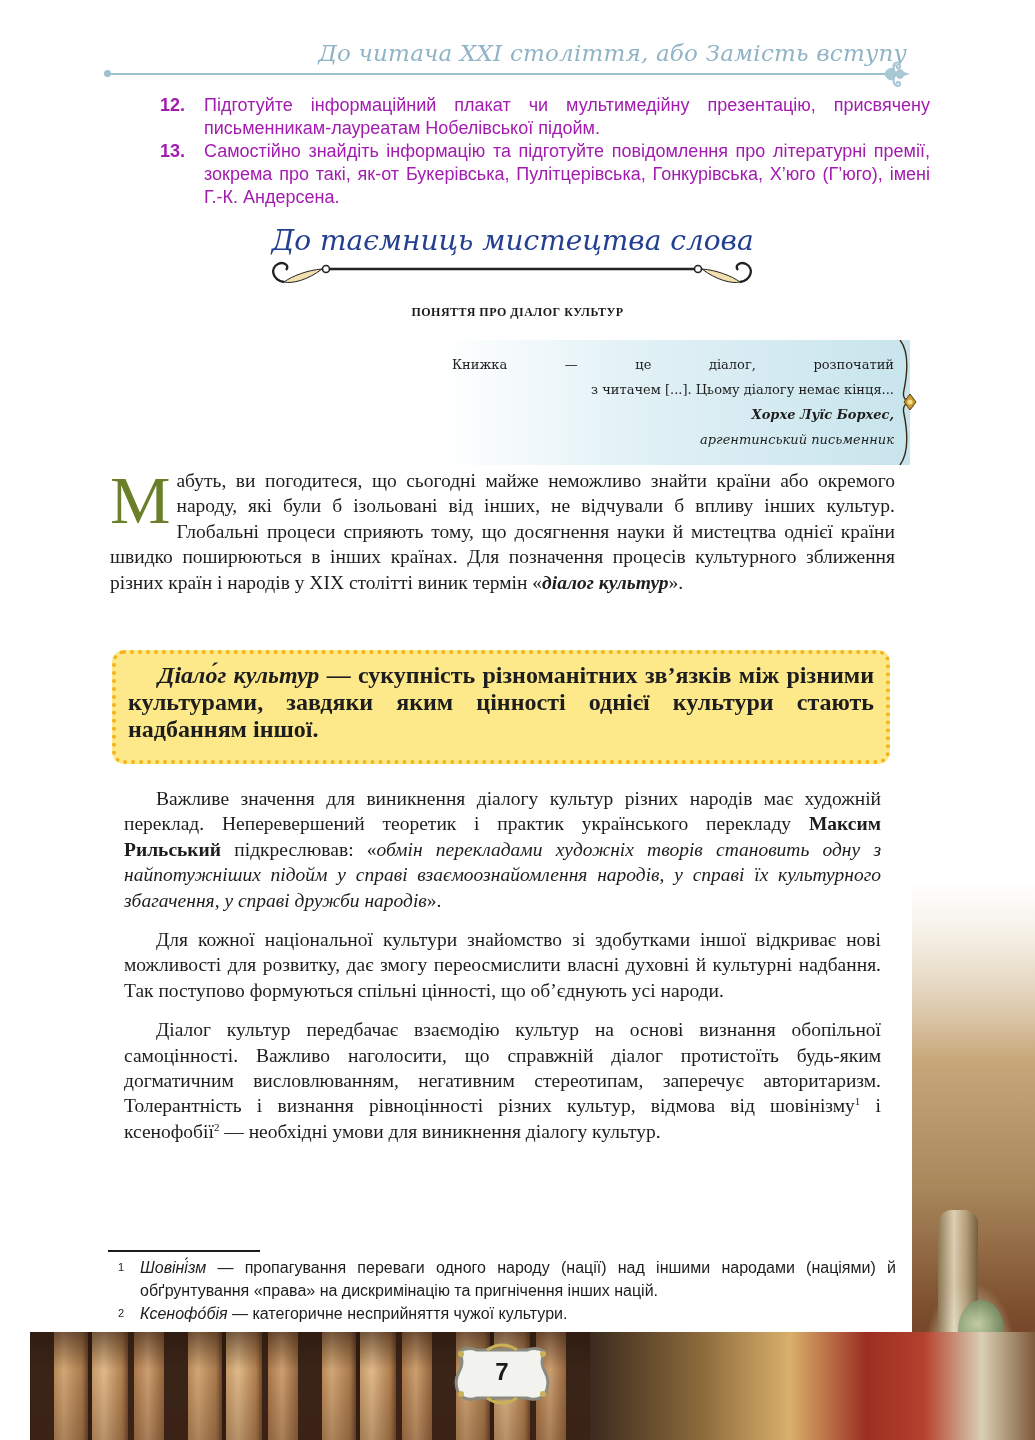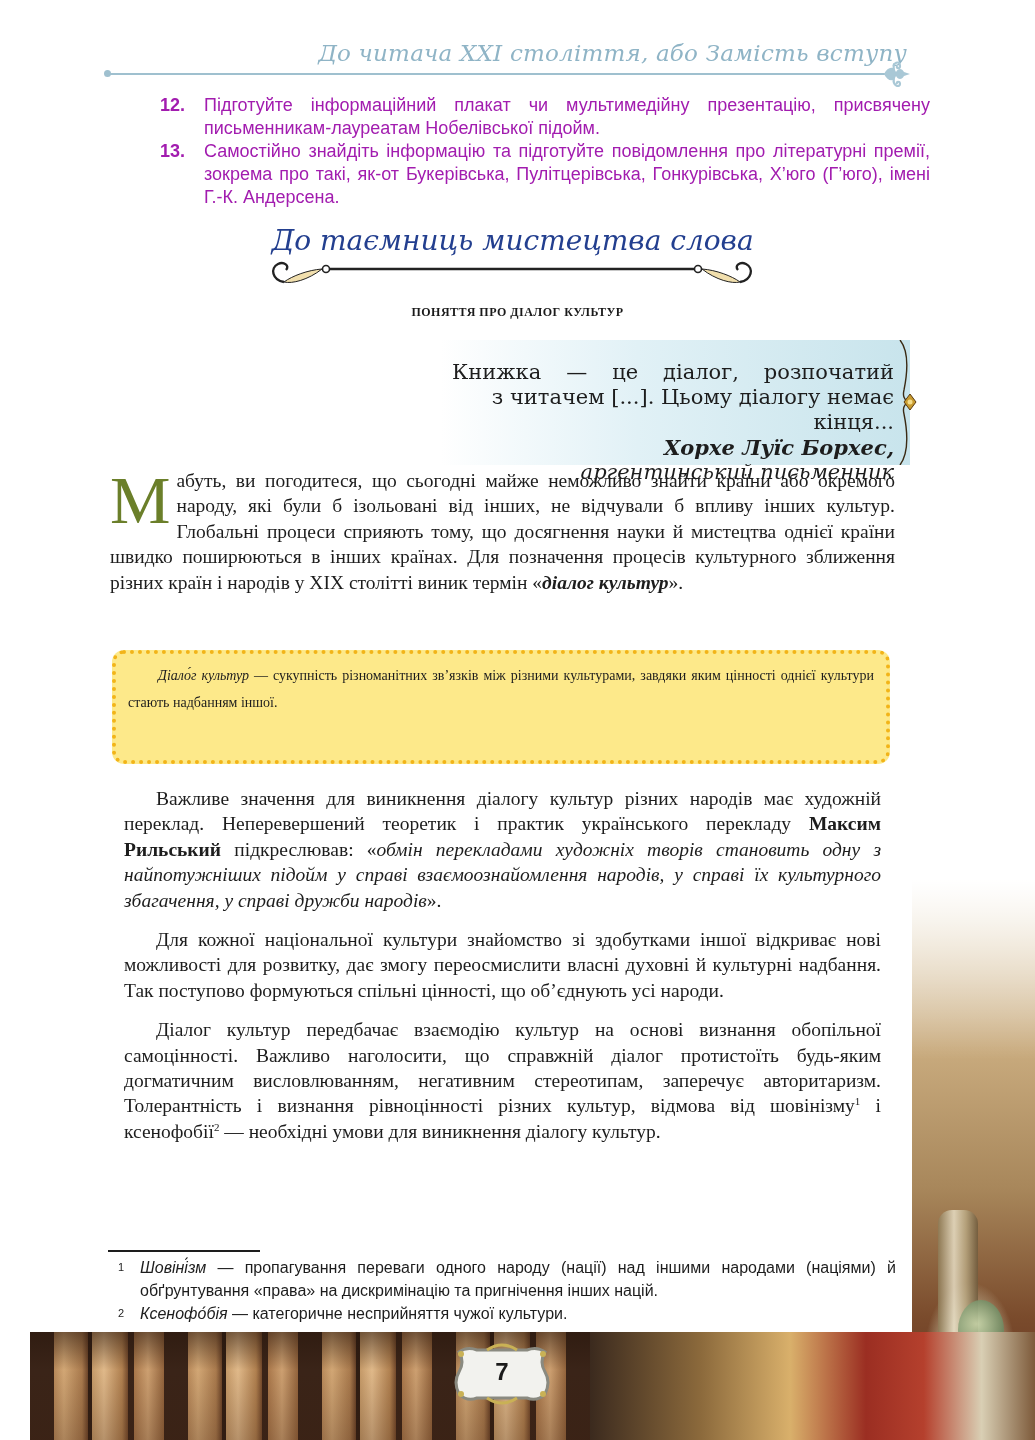--- a/index.html
+++ b/index.html
@@ -82,22 +82,22 @@
   .subsection-title {
     position: absolute; left: 0; top: 305px; width: 1035px; text-align: center;
     font-family: "Liberation Serif", serif; font-weight: bold; font-size: 12px; letter-spacing: 0.5px; color: #1a1a1a;
   }
   
   .epigraph {
     position: absolute; left: 440px; top: 340px; width: 470px; height: 125px;
     background: linear-gradient(90deg, rgba(255,255,255,1) 0%, rgba(225,241,246,1) 42%, #c8e4ec 100%);
   }
   .epigraph-text {
-    position: absolute; right: 16px; top: 20px; width: 450px;
-    font-family: "DejaVu Serif", serif; font-size: 21px; line-height: 25px; text-align: right; color: #1d1d1d;
+    position: absolute; right: 16px; top: 12px; width: 450px;
+    font-family: "DejaVu Serif", serif; font-size: 13px; line-height: 25px; text-align: right; color: #1d1d1d;
   }
   .epi-line1 { display: flex; justify-content: space-between; padding-left: 8px; }
   .epi-author { font-weight: bold; font-style: italic; }
   .epi-role { font-style: italic; }
   .epi-brace { position: absolute; right: -12px; top: 0; width: 26px; height: 125px; }
   
   .body-text {
     font-family: "Liberation Serif", serif; font-size: 19.5px; line-height: 25.4px; color: #1d1d1d;
     text-align: justify;
   }
@@ -107,21 +107,21 @@
     color: #6b7f2a; margin: 2px 6px 0 0; padding-top: 4px;
   }
   .term-em { font-style: italic; font-weight: bold; }
   .definition {
     position: absolute; left: 112px; top: 650px; width: 770px; height: 106px;
     background: #fde98a; border-radius: 12px;
     border: 4px dotted #f2b419;
   }
   .definition-text {
     position: absolute; left: 12px; top: 8px; right: 12px;
-    font-family: "Liberation Serif", serif; font-weight: normal; font-size: 14px; line-height: 27px;
+    font-family: "Liberation Serif", serif; font-weight: bold; font-size: 24px; line-height: 27px;
     text-align: justify; text-indent: 30px;
   }
   .def-term { font-style: italic; }
   .paras { position: absolute; left: 110px; top: 772px; width: 785px; }
   .paras p { margin: 14px; text-indent: 32px; }
   .bold { font-weight: bold; }
   .ital { font-style: italic; }
   sup { font-size: 11px; line-height: 0; }
   
   .fn-rule { position: absolute; left: 108px; top: 1250px; width: 152px; height: 2px; background: #1d1d1d; }

